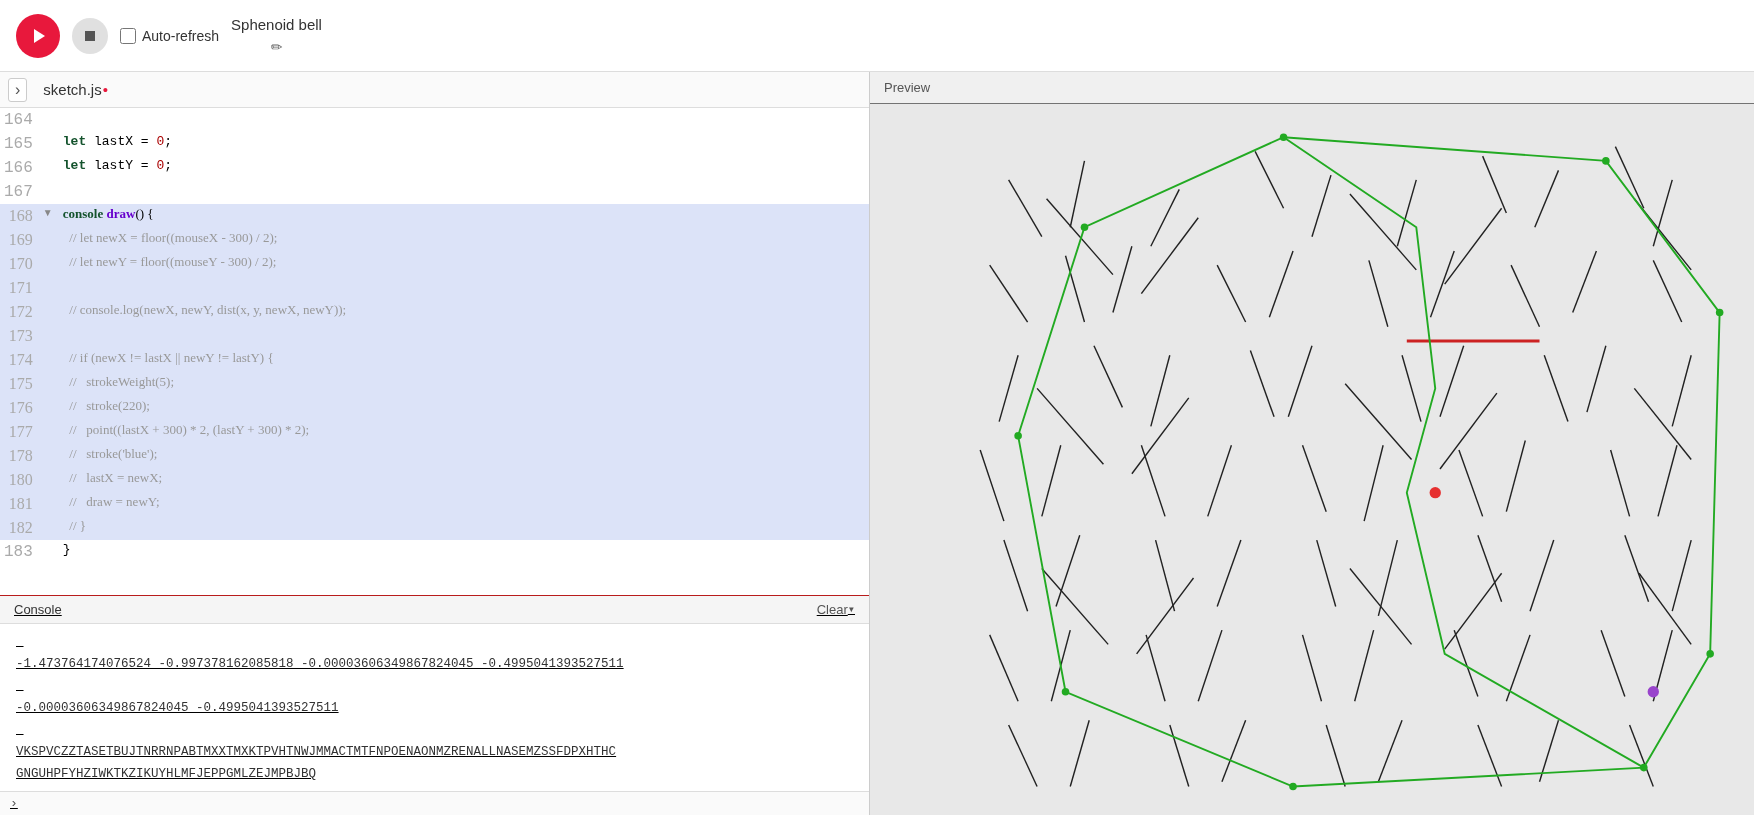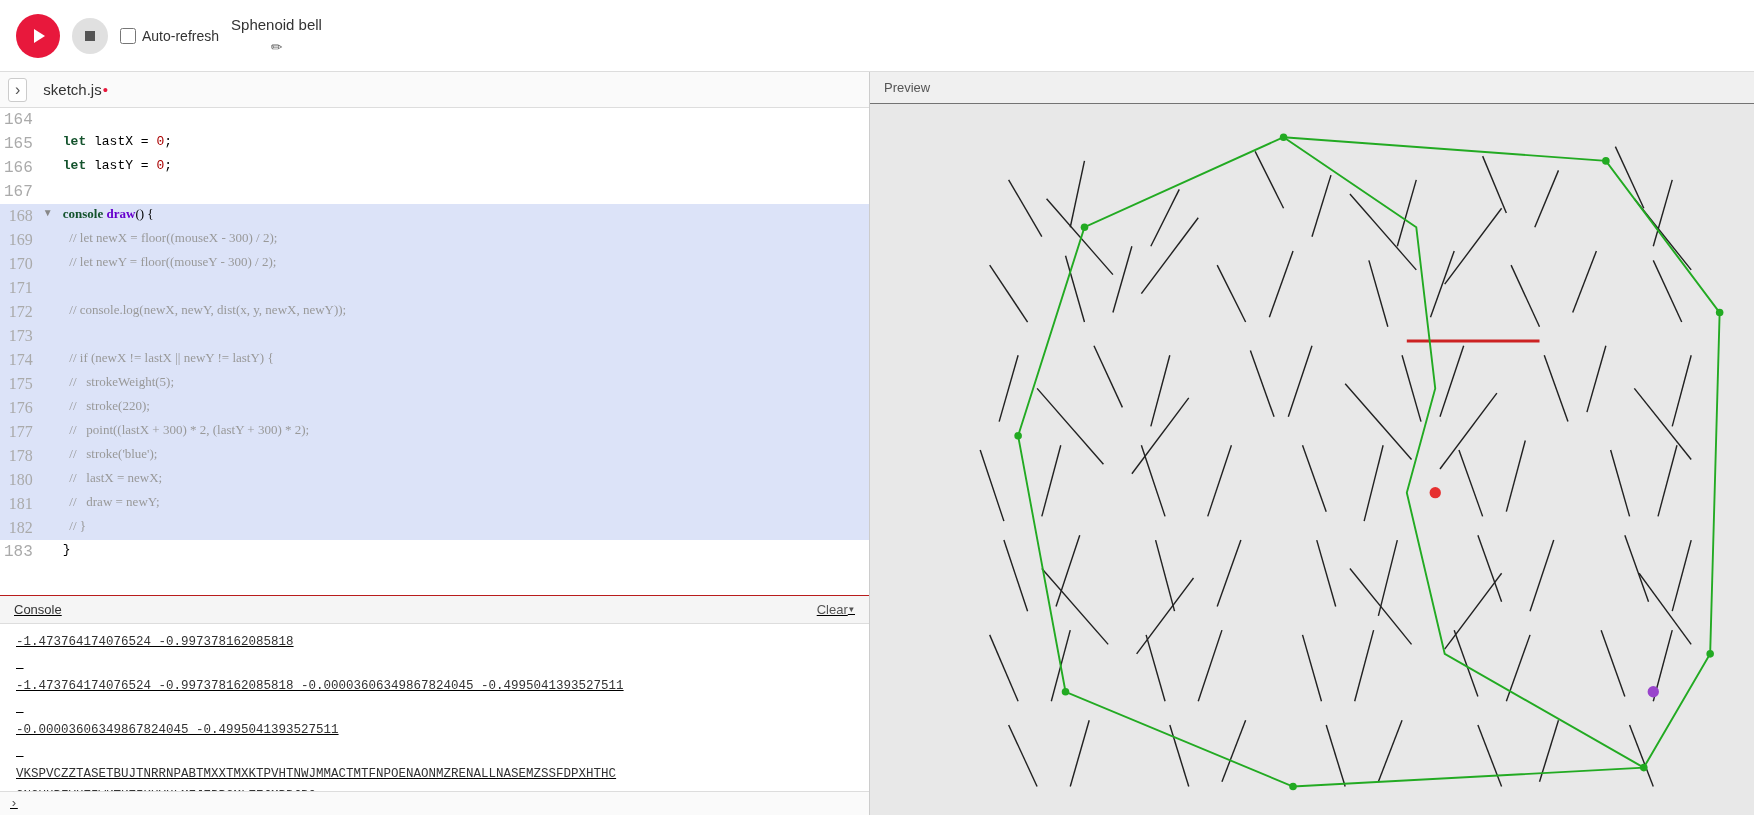--- a/index.html
+++ b/index.html
@@ -366,21 +366,20 @@
 
     <div class="console-panel">
       <div class="console-header">
         <span class="console-title">Console</span>
         <div class="console-controls">
           <button class="btn-clear">Clear</button>
           <span class="chevron-down">▾</span>
         </div>
       </div>
       <div class="console-output">
-        <div class="line">-1.473764174076524 -0.997378162085818</div>
         <div class="line">&nbsp;</div>
         <div class="line">-1.473764174076524 -0.997378162085818 -0.00003606349867824045  -0.4995041393527511</div>
         <div class="line">&nbsp;</div>
         <div class="line">-0.00003606349867824045  -0.4995041393527511</div>
         <div class="line">&nbsp;</div>
         <div class="line">VKSPVCZZTASETBUJTNRRNPABTMXXTMXKTPVHTNWJMMACTMTFNPOENAONMZRENALLNASEMZSSFDPXHTHC</div>
         <div class="line">GNGUHPFYHZIWKTKZIKUYHLMFJEPPGMLZEJMPBJBQ</div>
       </div>
       <div class="console-footer">
         <span class="chevron">›</span>

